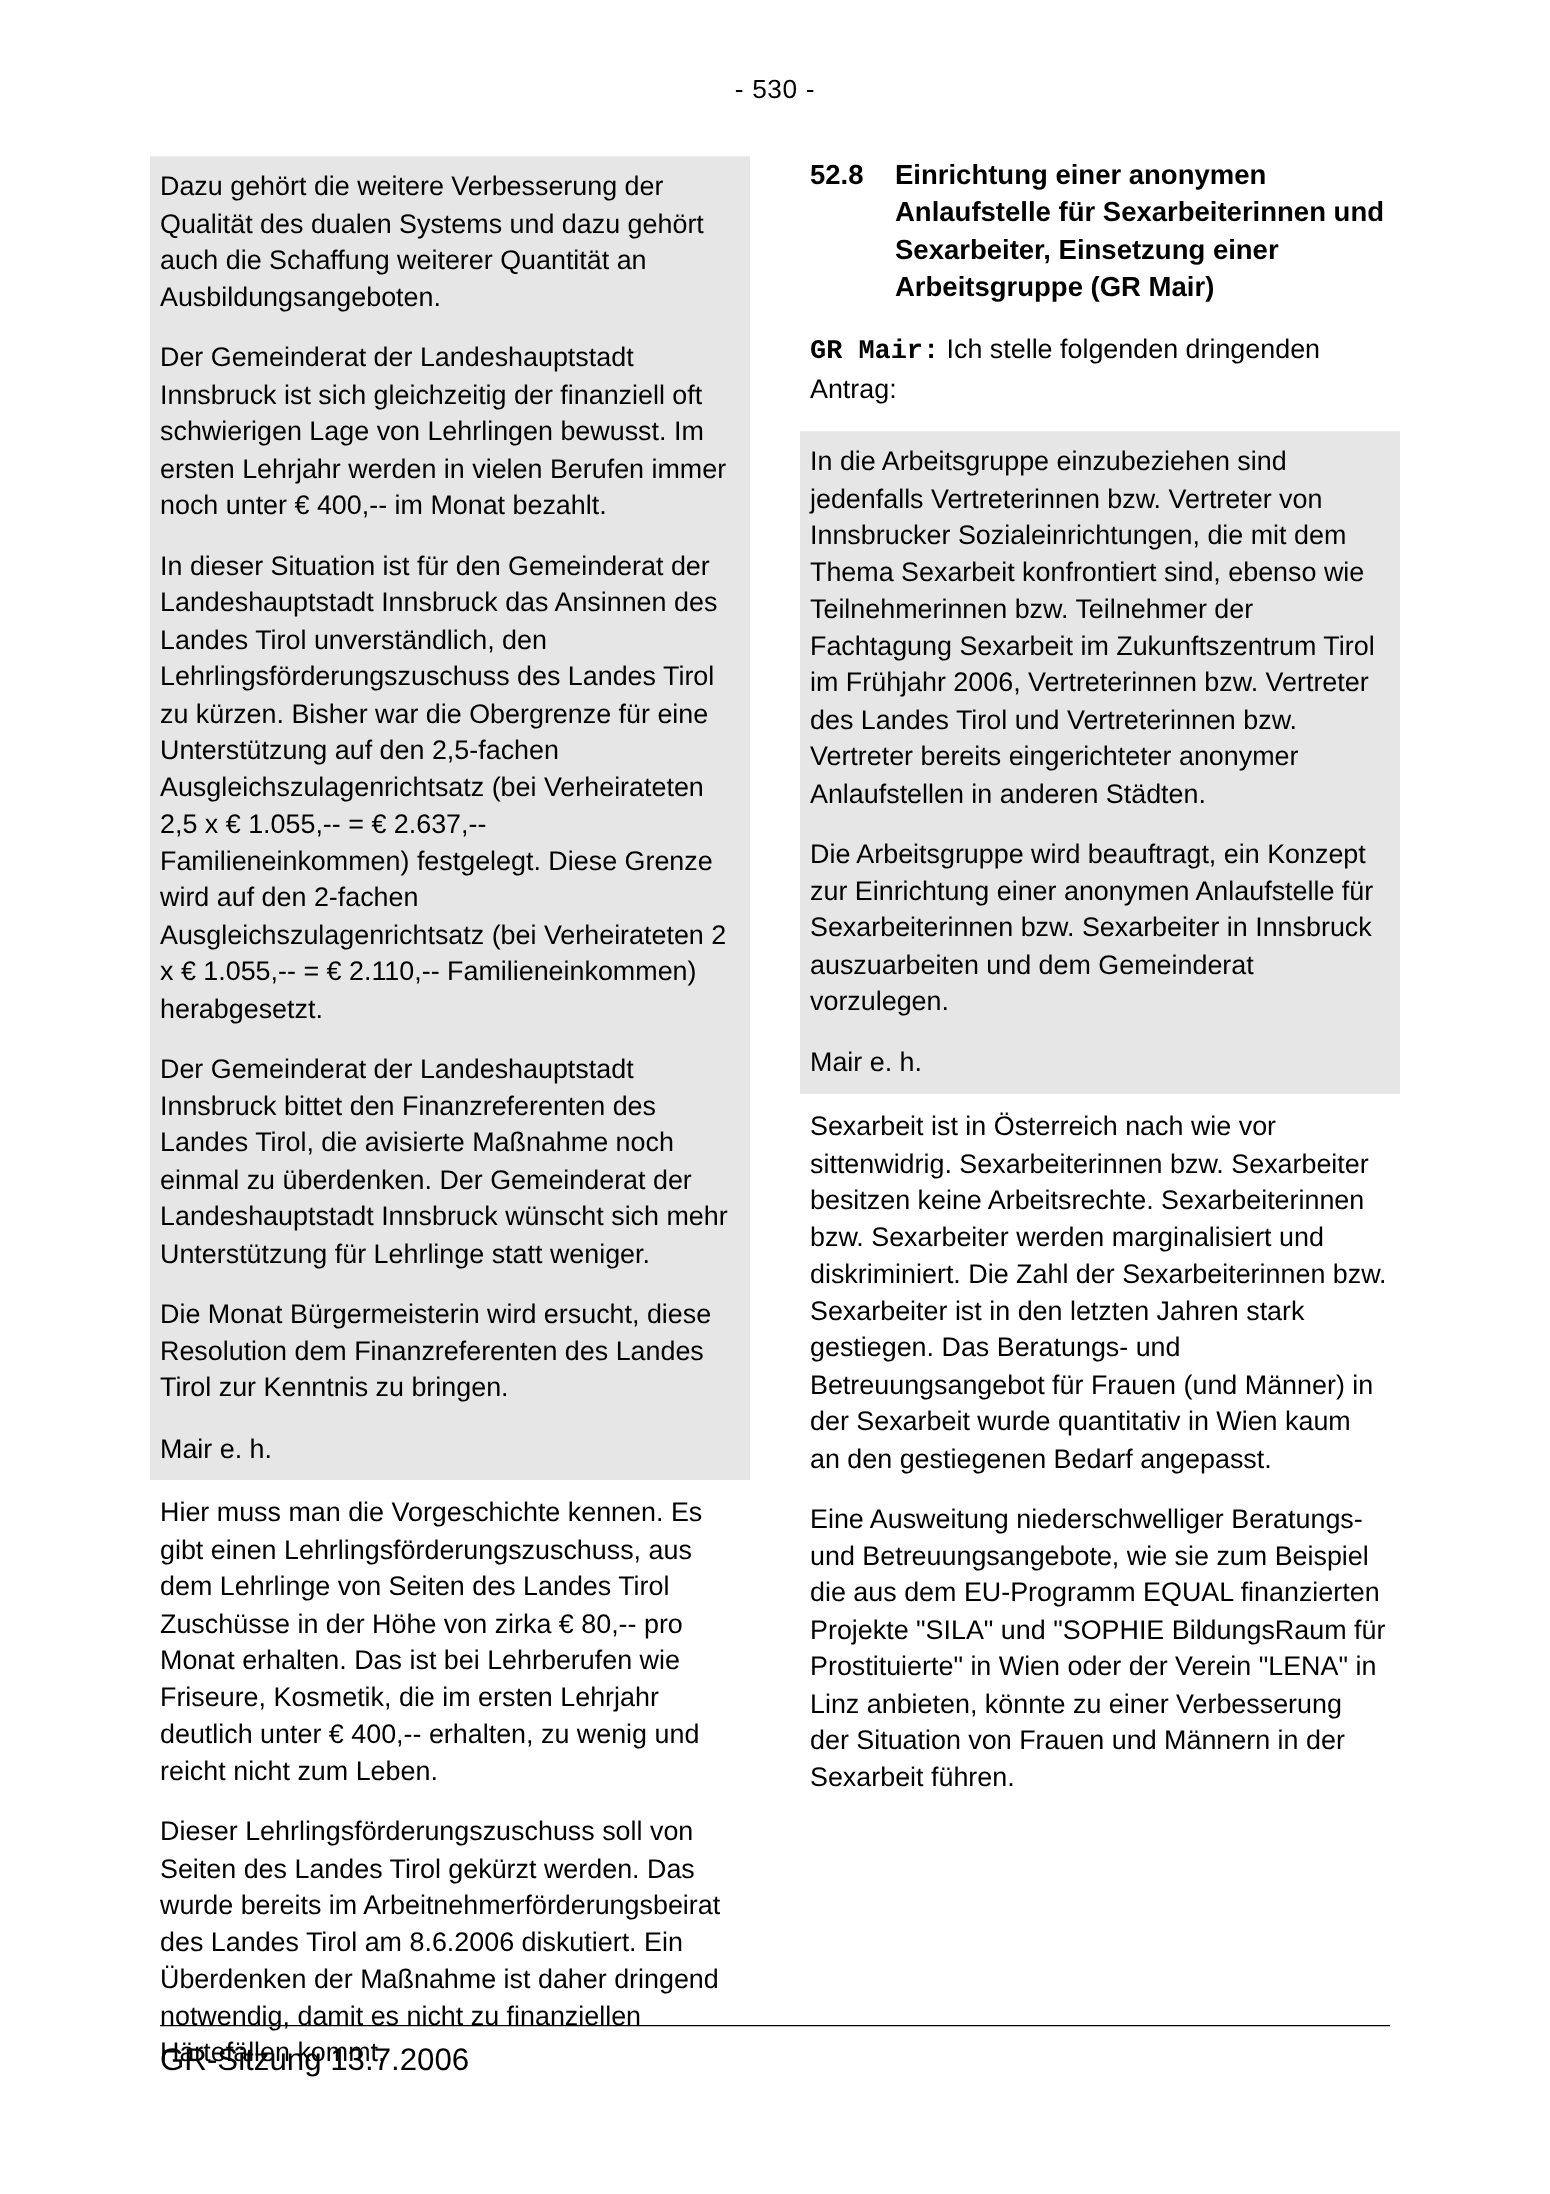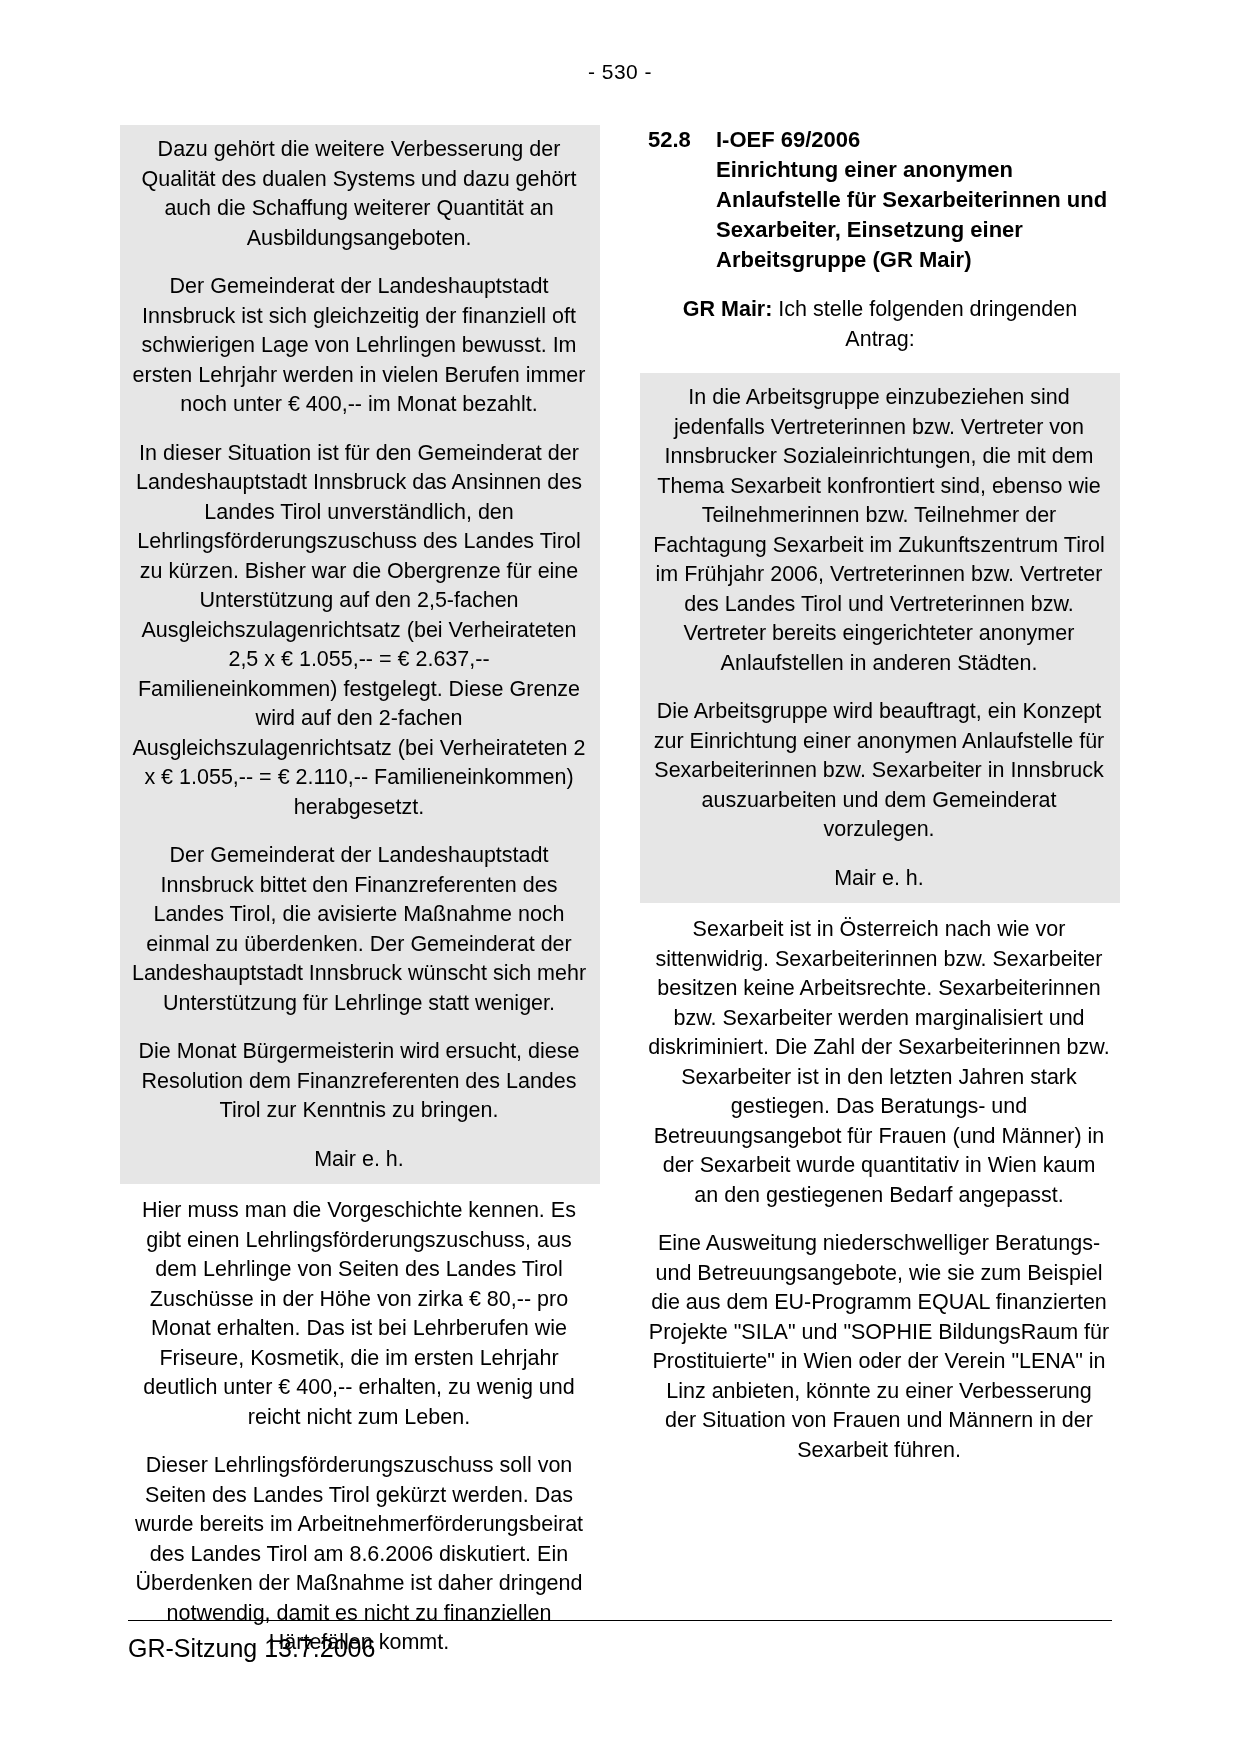--- a/index.html
+++ b/index.html
@@ -37,21 +37,21 @@
     display: flex;
     gap: 56px;
   }
   .col {
     width: 464px;
   }
   p {
     margin: 0 0 19px 0;
     font-size: 21.5px;
     line-height: 29.5px;
-    text-align: center;
+    text-align: left;
   }
   p:last-child {
     margin-bottom: 0;
   }
   .shade-block {
     background: #e6e6e6;
     padding: 10px 10px 10px 8px;
     margin-left: -8px;
     margin-right: -8px;
     margin-bottom: 12px;
@@ -73,20 +73,21 @@
   }
   .heading-num {
     width: 68px;
     flex: 0 0 68px;
   }
   .heading-text {
     flex: 1;
   }
   .bold {
     font-weight: bold;
+    font-family: Liberation Mono, monospace;
   }
   .footer-rule {
     position: absolute;
     left: 128px;
     top: 1620px;
     width: 984px;
     height: 1px;
     background: #000000;
   }
   .footer-text {
@@ -121,21 +122,20 @@
         <p>Dieser Lehrlingsförderungszuschuss soll von Seiten des Landes Tirol gekürzt werden. Das wurde bereits im Arbeitnehmerförderungsbeirat des Landes Tirol am 8.6.2006 diskutiert. Ein Überdenken der Maßnahme ist daher dringend notwendig, damit es nicht zu finanziellen Härtefällen kommt.</p>
       </div>
 
     </div>
 
     <div class="col">
 
       <div class="heading-row">
         <div class="heading-num">52.8</div>
         <div class="heading-text">
-          <div>I-OEF 69/2006</div>
           <div>Einrichtung einer anonymen Anlaufstelle für Sexarbeiterinnen und Sexarbeiter, Einsetzung einer Arbeitsgruppe (GR Mair)</div>
         </div>
       </div>
 
       <p><span class="bold">GR Mair:</span><span> Ich stelle folgenden dringenden Antrag:</span></p>
 
       <div class="shade-block">
         <p>In die Arbeitsgruppe einzubeziehen sind jedenfalls Vertreterinnen bzw. Vertreter von Innsbrucker Sozialeinrichtungen, die mit dem Thema Sexarbeit konfrontiert sind, ebenso wie Teilnehmerinnen bzw. Teilnehmer der Fachtagung Sexarbeit im Zukunftszentrum Tirol im Frühjahr 2006, Vertreterinnen bzw. Vertreter des Landes Tirol und Vertreterinnen bzw. Vertreter bereits eingerichteter anonymer Anlaufstellen in anderen Städten.</p>
         <p>Die Arbeitsgruppe wird beauftragt, ein Konzept zur Einrichtung einer anonymen Anlaufstelle für Sexarbeiterinnen bzw. Sexarbeiter in Innsbruck auszuarbeiten und dem Gemeinderat vorzulegen.</p>
         <p>Mair e. h.</p>

